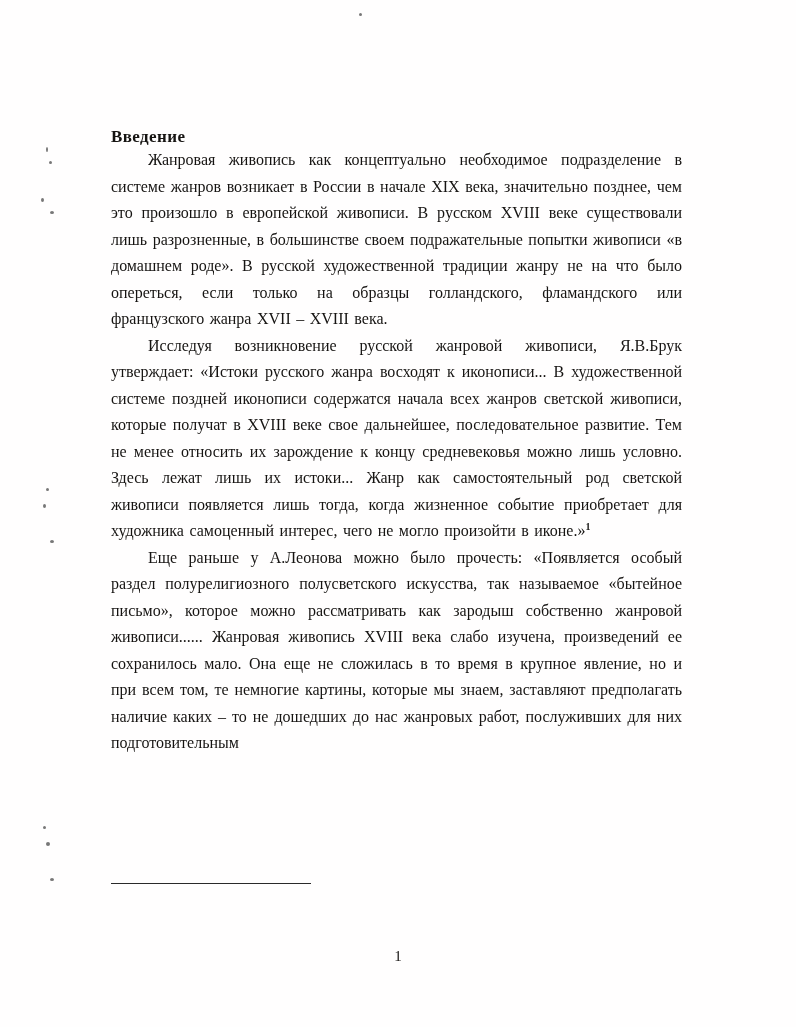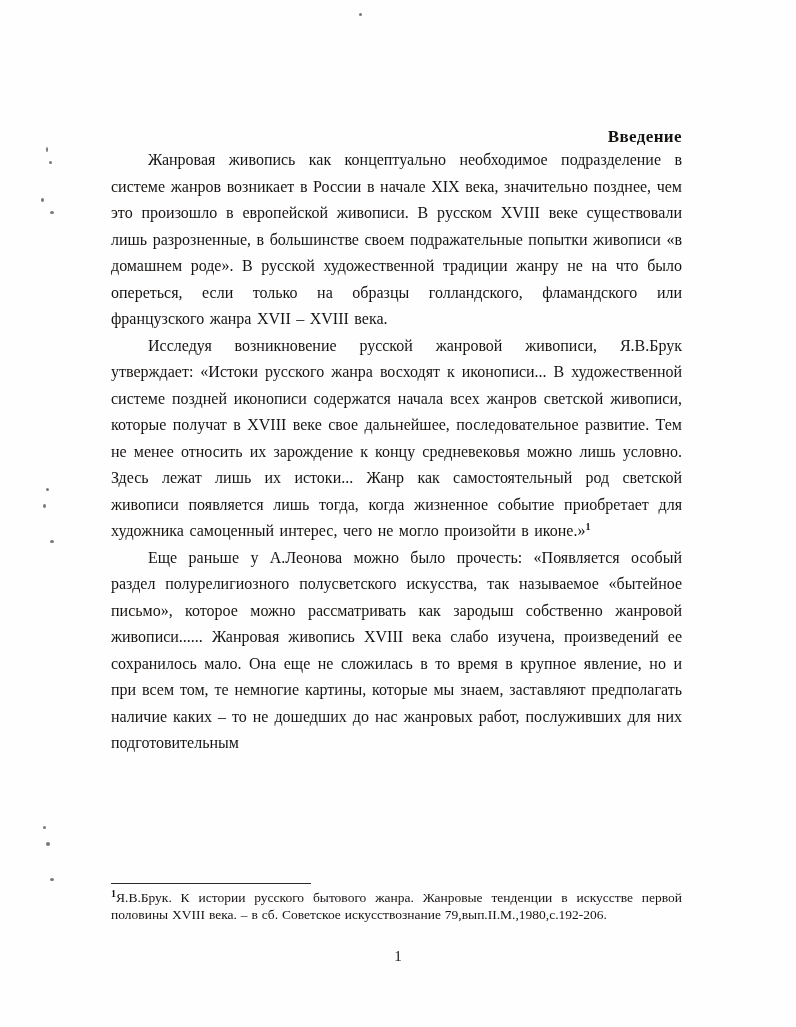--- a/index.html
+++ b/index.html
@@ -18,21 +18,21 @@
     position: absolute;
     left: 111px;
     top: 0;
     width: 571px;
   }
   .doc-title {
     margin: 0;
     padding-top: 127px;
     font-size: 17px;
     font-weight: 700;
-    text-align: right;
+    text-align: left;
     letter-spacing: 0.4px;
   }
   p.body {
     margin: 0;
     font-size: 16px;
     line-height: 26.5px;
     text-align: justify;
     text-indent: 37px;
     word-spacing: 1.5px;
   }
@@ -97,18 +97,17 @@
   <div class="content">
     <h1 class="doc-title">Введение</h1>
 
     <p class="body first">Жанровая живопись как концептуально необходимое подразделение в системе жанров возникает в России в начале XIX века, значительно позднее, чем это произошло в европейской живописи. В русском XVIII веке существовали лишь разрозненные, в большинстве своем подражательные попытки живописи «в домашнем роде». В русской художественной традиции жанру не на что было опереться, если только на образцы голландского, фламандского или французского жанра XVII – XVIII века.</p>
     <p class="body"><span>Исследуя возникновение русской жанровой живописи, Я.В.Брук утверждает: «Истоки русского жанра восходят к иконописи... В художественной системе поздней иконописи содержатся начала всех жанров светской живописи, которые получат в XVIII веке свое дальнейшее, последовательное развитие. Тем не менее относить их зарождение к концу средневековья можно лишь условно. Здесь лежат лишь их истоки... Жанр как самостоятельный род светской живописи появляется лишь тогда, когда жизненное событие приобретает для художника самоценный интерес, чего не могло произойти в иконе.»</span><sup class="fnref">1</sup></p>
     <p class="body">Еще раньше у А.Леонова можно было прочесть: «Появляется особый раздел полурелигиозного полусветского искусства, так называемое «бытейное письмо», которое можно рассматривать как зародыш собственно жанровой живописи...... Жанровая живопись XVIII века слабо изучена, произведений ее сохранилось мало. Она еще не сложилась в то время в крупное явление, но и при всем том, те немногие картины, которые мы знаем, заставляют предполагать наличие каких – то не дошедших до нас жанровых работ, послуживших для них подготовительным</p>
   </div>
 
   <div class="footnote-area">
     <div class="footnote-rule"></div>
-    <p class="footnote"><sup class="fnref">1</sup><span>Я.В.Брук. К истории русского бытового жанра. Жанровые тенденции в искусстве первой половины XVIII века. – в сб. Советское искусствознание 79,вып.II.М.,1980,с.192-206.</span></p>
   </div>
 
   <div class="page-number">1</div>
 
 </div>
 
 </body></html>

